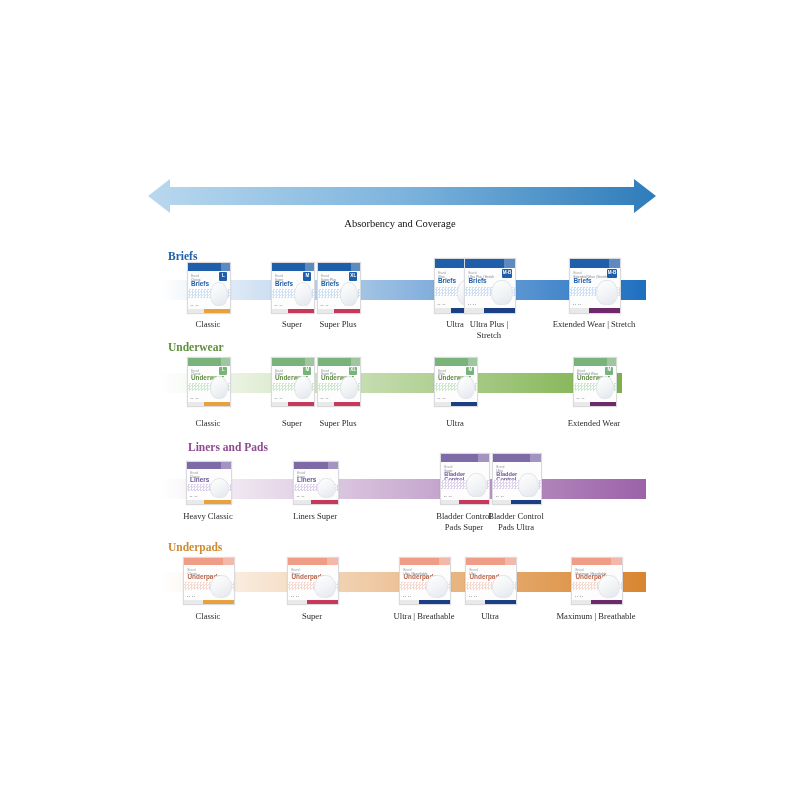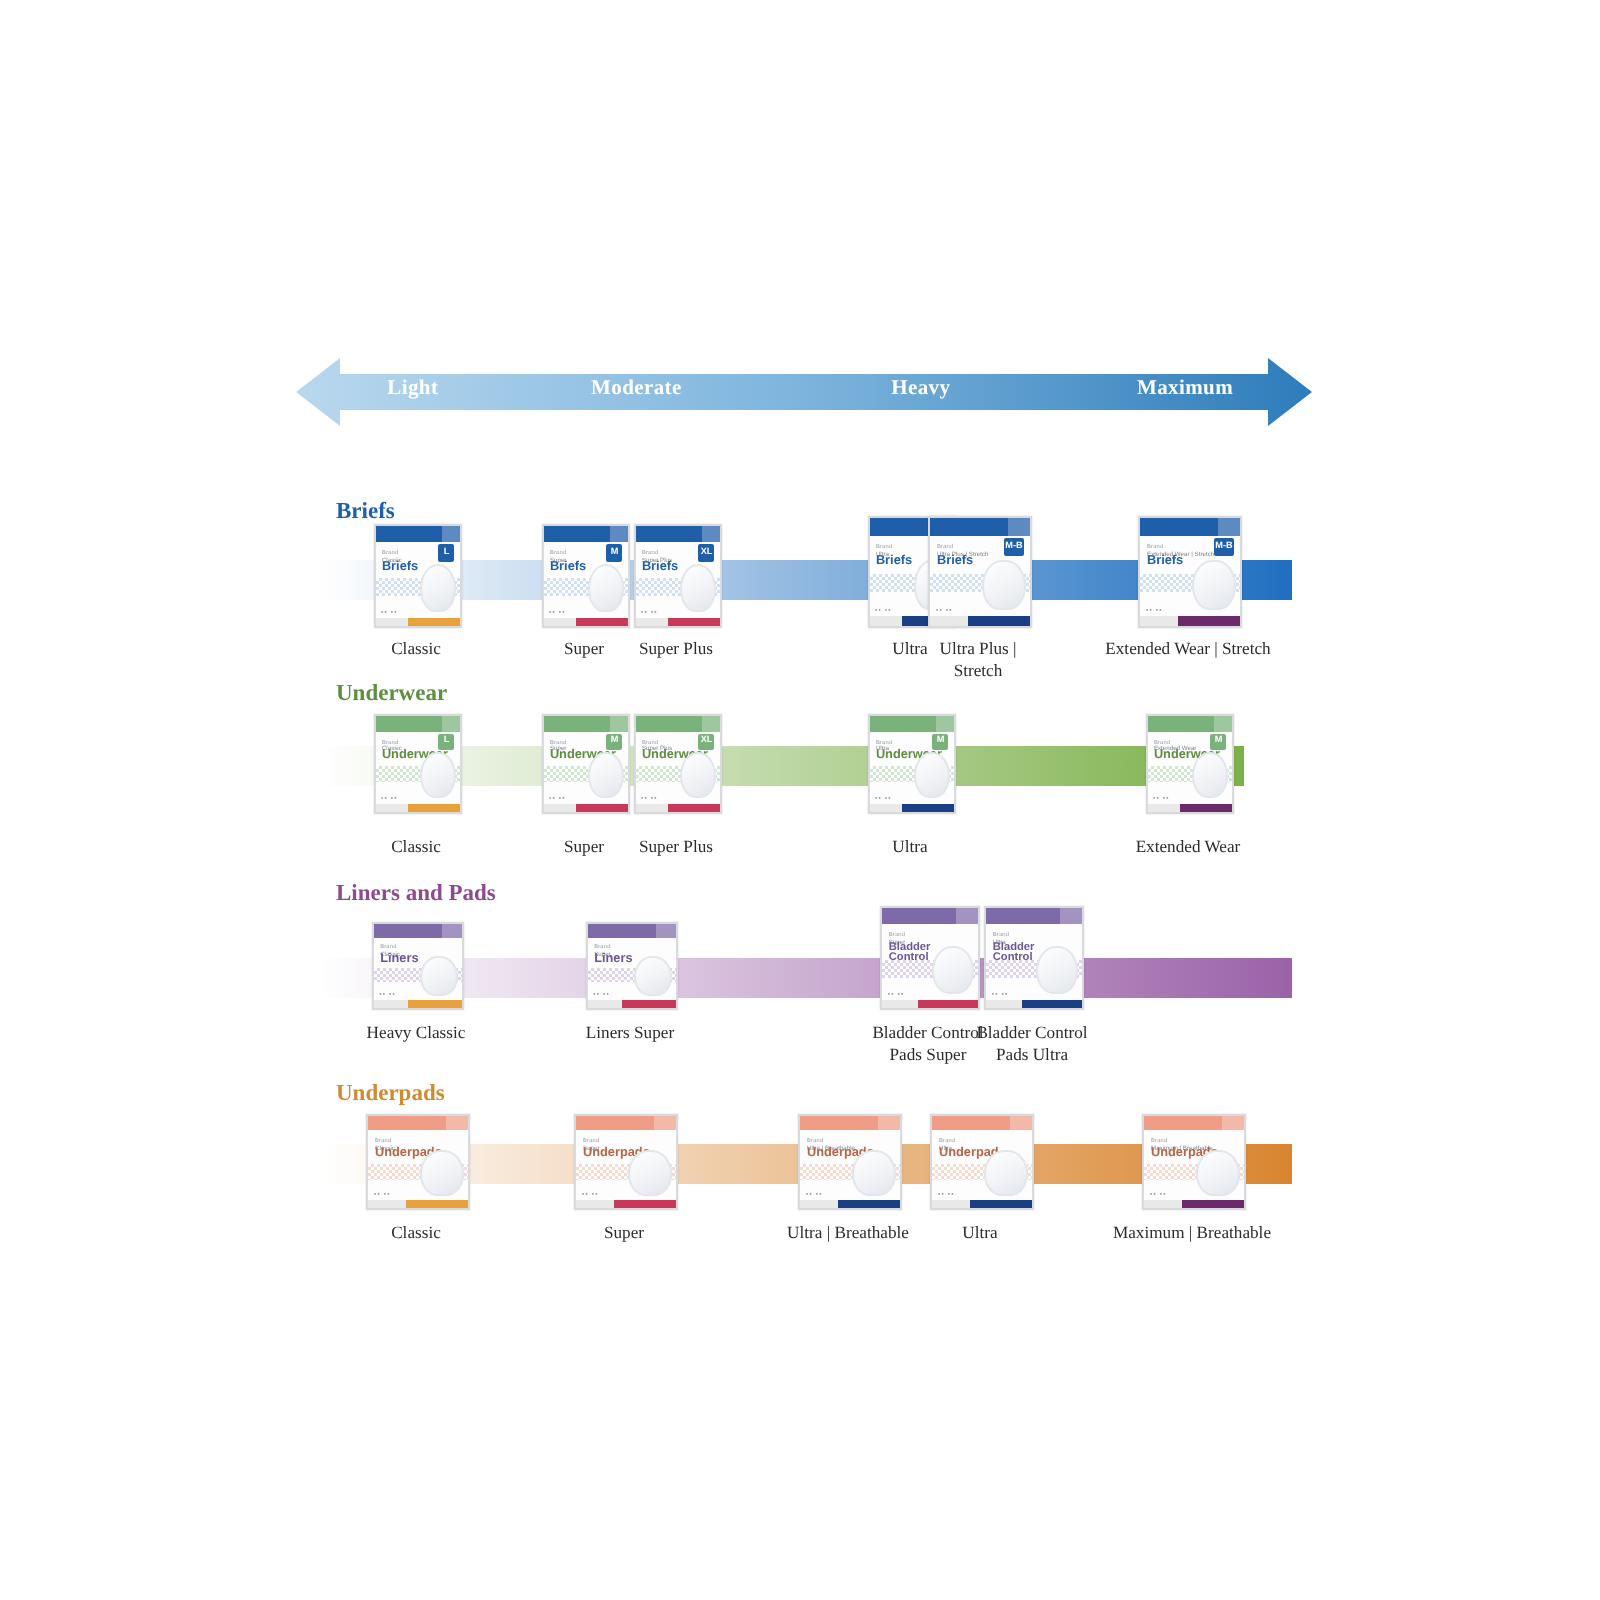--- a/index.html
+++ b/index.html
@@ -102,26 +102,21 @@
       <defs>
         <linearGradient id="arrGrad" x1="0" y1="0" x2="1" y2="0">
           <stop offset="0%" stop-color="#b9d8ee"></stop>
           <stop offset="50%" stop-color="#7db4dd"></stop>
           <stop offset="100%" stop-color="#2e7cba"></stop>
         </linearGradient>
       </defs>
       <polygon points="0,20 22,3 22,11 486,11 486,3 508,20 486,37 486,29 22,29 22,37" fill="url(#arrGrad)"></polygon>
     </svg>
   </div>
-  <div class="scale-labels">
-    <div class="scale-label" style="left:11.5%">Light</div>
-    <div class="scale-label" style="left:33.5%">Moderate</div>
-    <div class="scale-label" style="left:61.5%">Heavy</div>
-    <div class="scale-label" style="left:87.5%">Maximum</div>
-  </div>
+  <div class="axis-caption">Absorbency and Coverage</div>
 
   <div id="rows">
       <div class="row">
         <div class="row-title" style="top: 250px; color: rgb(31, 95, 169);">Briefs</div>
         <div class="band" style="left: 160px; width: 486px; top: 280px; background: linear-gradient(90deg, rgb(255, 255, 255) 0%, rgb(31, 111, 192) 100%);"></div>
         <div class="pkg" style="left: 208px; top: 262px; width: 42px; height: 50px;">
           <div class="box">
             <div class="top" style="background:#1f5fa9"></div>
             <div class="flap" style="background:#ffffff;opacity:.28"></div>
             <div class="badge" style="background:#1f5fa9">L</div>
@@ -318,21 +313,21 @@
             <div class="dots">••  ••</div>
             <div class="stripe">
               <div class="seg" style="left:0;width:38%;background:#e9e9ea"></div>
               <div class="seg" style="left:38%;width:62%;background:#6d2a6b"></div>
             </div>
           </div>
         </div>
         <div class="caption" style="left: 594px; top: 418px; width: 118px;">Extended Wear</div>
       </div>
       <div class="row">
-        <div class="row-title" style="top: 441px; color: rgb(142, 74, 142);">Liners and Pads</div>
+        <div class="row-title" style="top: 441px; color: rgb(142, 74, 142); margin-left: 20px;">Liners and Pads</div>
         <div class="band" style="left: 160px; width: 486px; top: 479px; background: linear-gradient(90deg, rgb(255, 255, 255) 0%, rgb(155, 98, 168) 100%);"></div>
         <div class="pkg" style="left: 208px; top: 461px; width: 44px; height: 42px;">
           <div class="box">
             <div class="top" style="background:#7f6aa8"></div>
             <div class="flap" style="background:#ffffff;opacity:.28"></div>
             <div class="brand">Brand</div>
             <div class="variant">Classic</div>
             <div class="pname" style="color:#6d5596">Liners</div>
             <div class="check" style="background-image:repeating-conic-gradient(#ded2ec 0% 25%, #ffffff 0% 50%)"></div>
             <div class="prod"></div>

